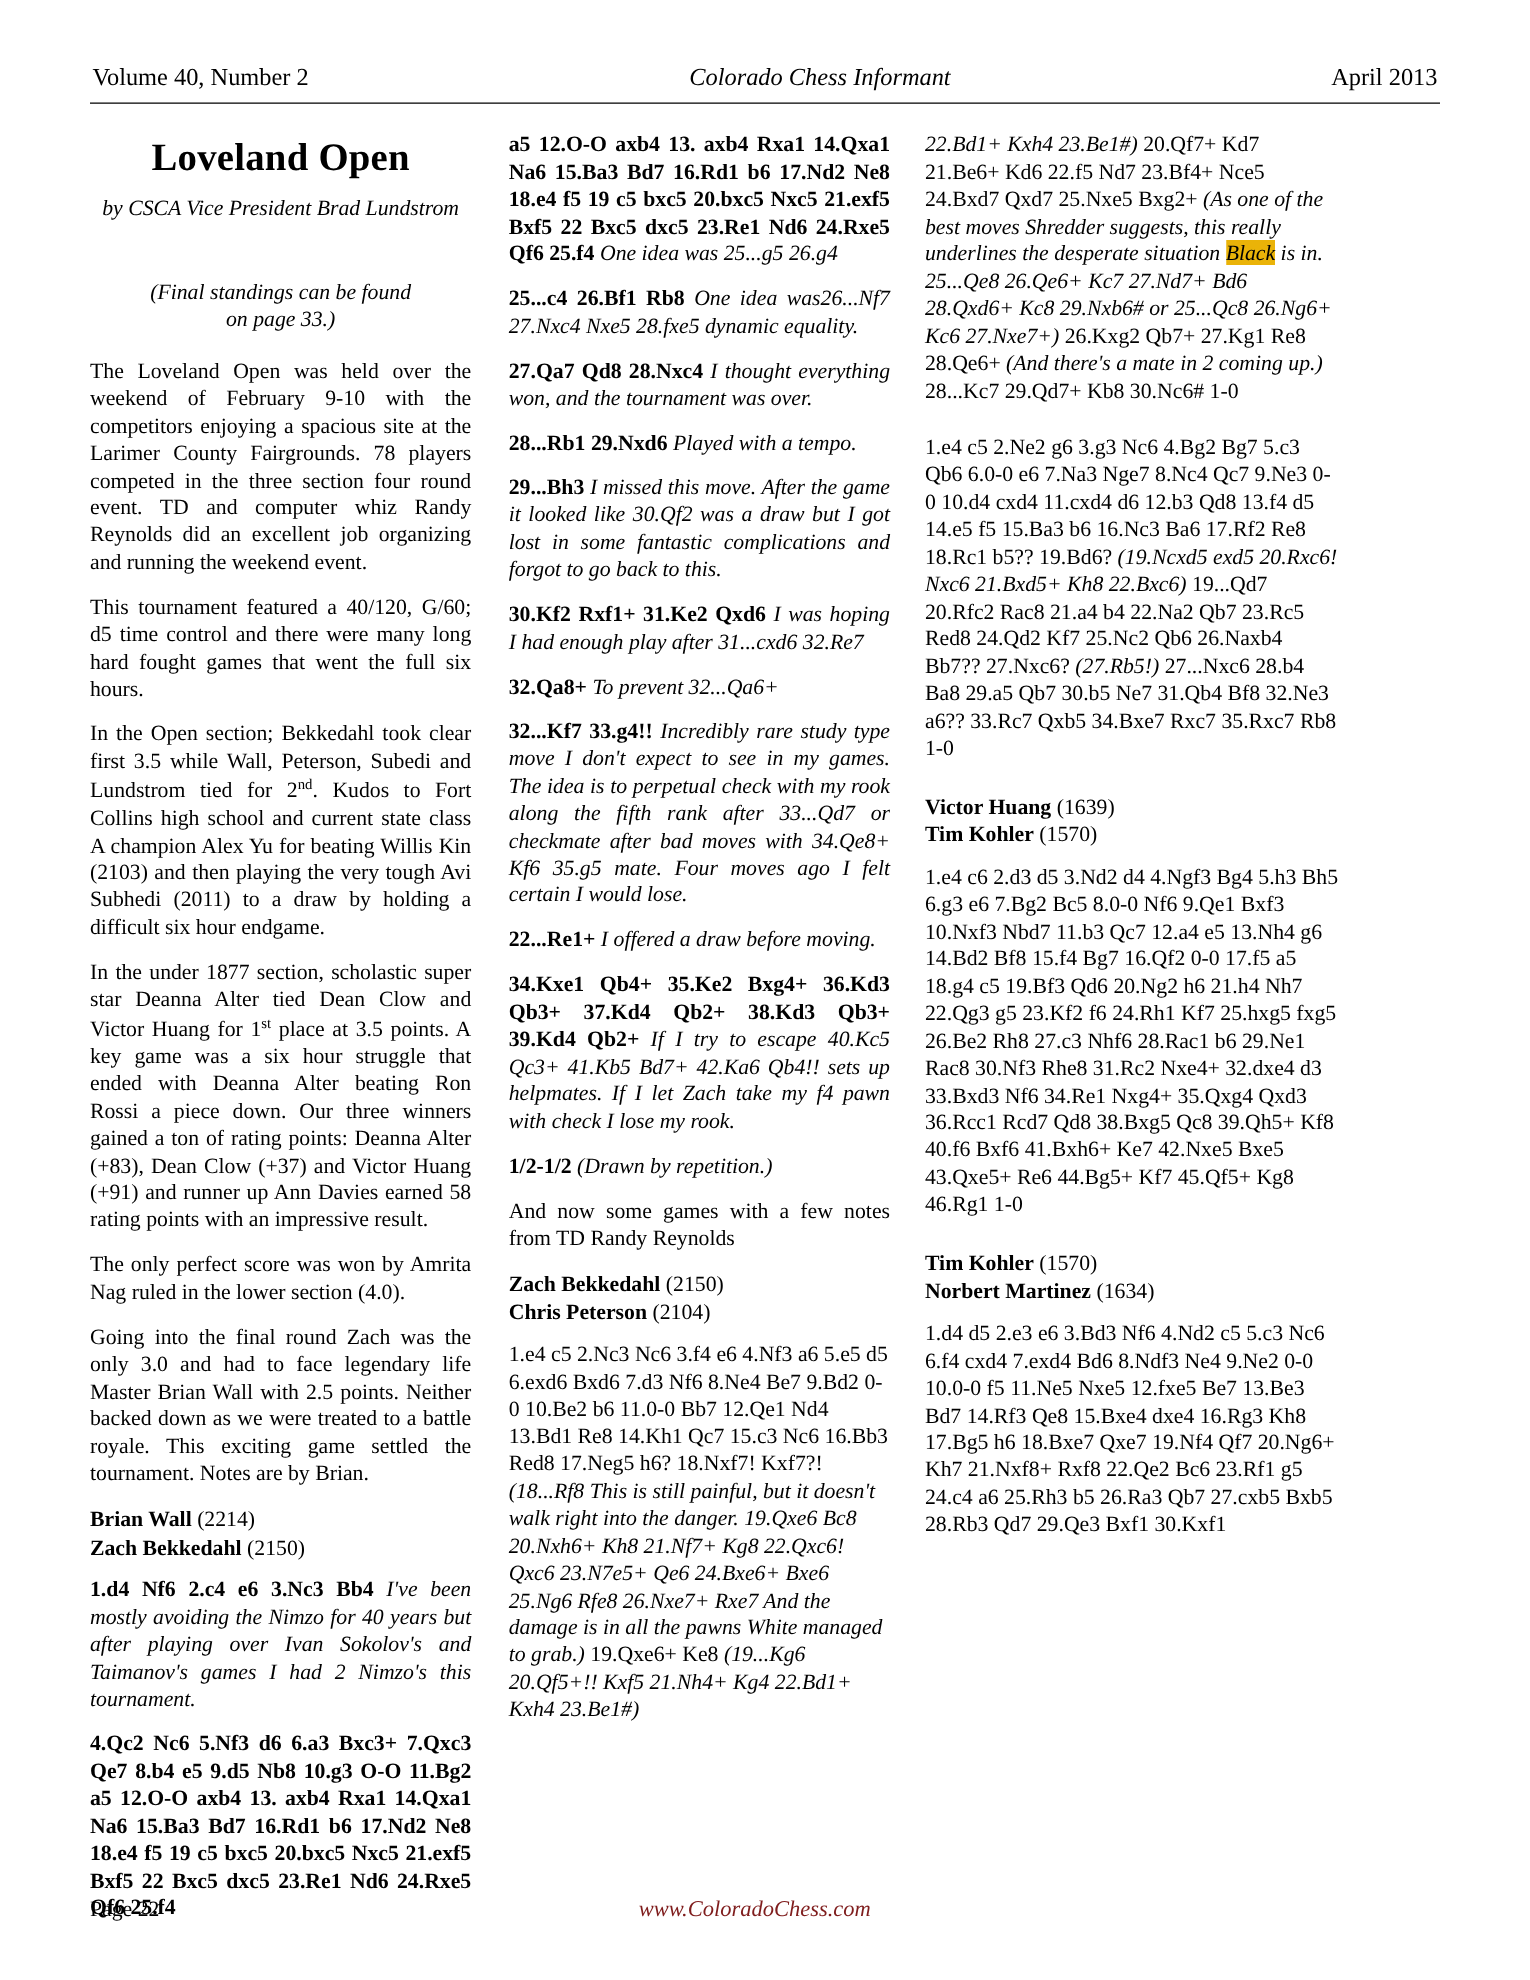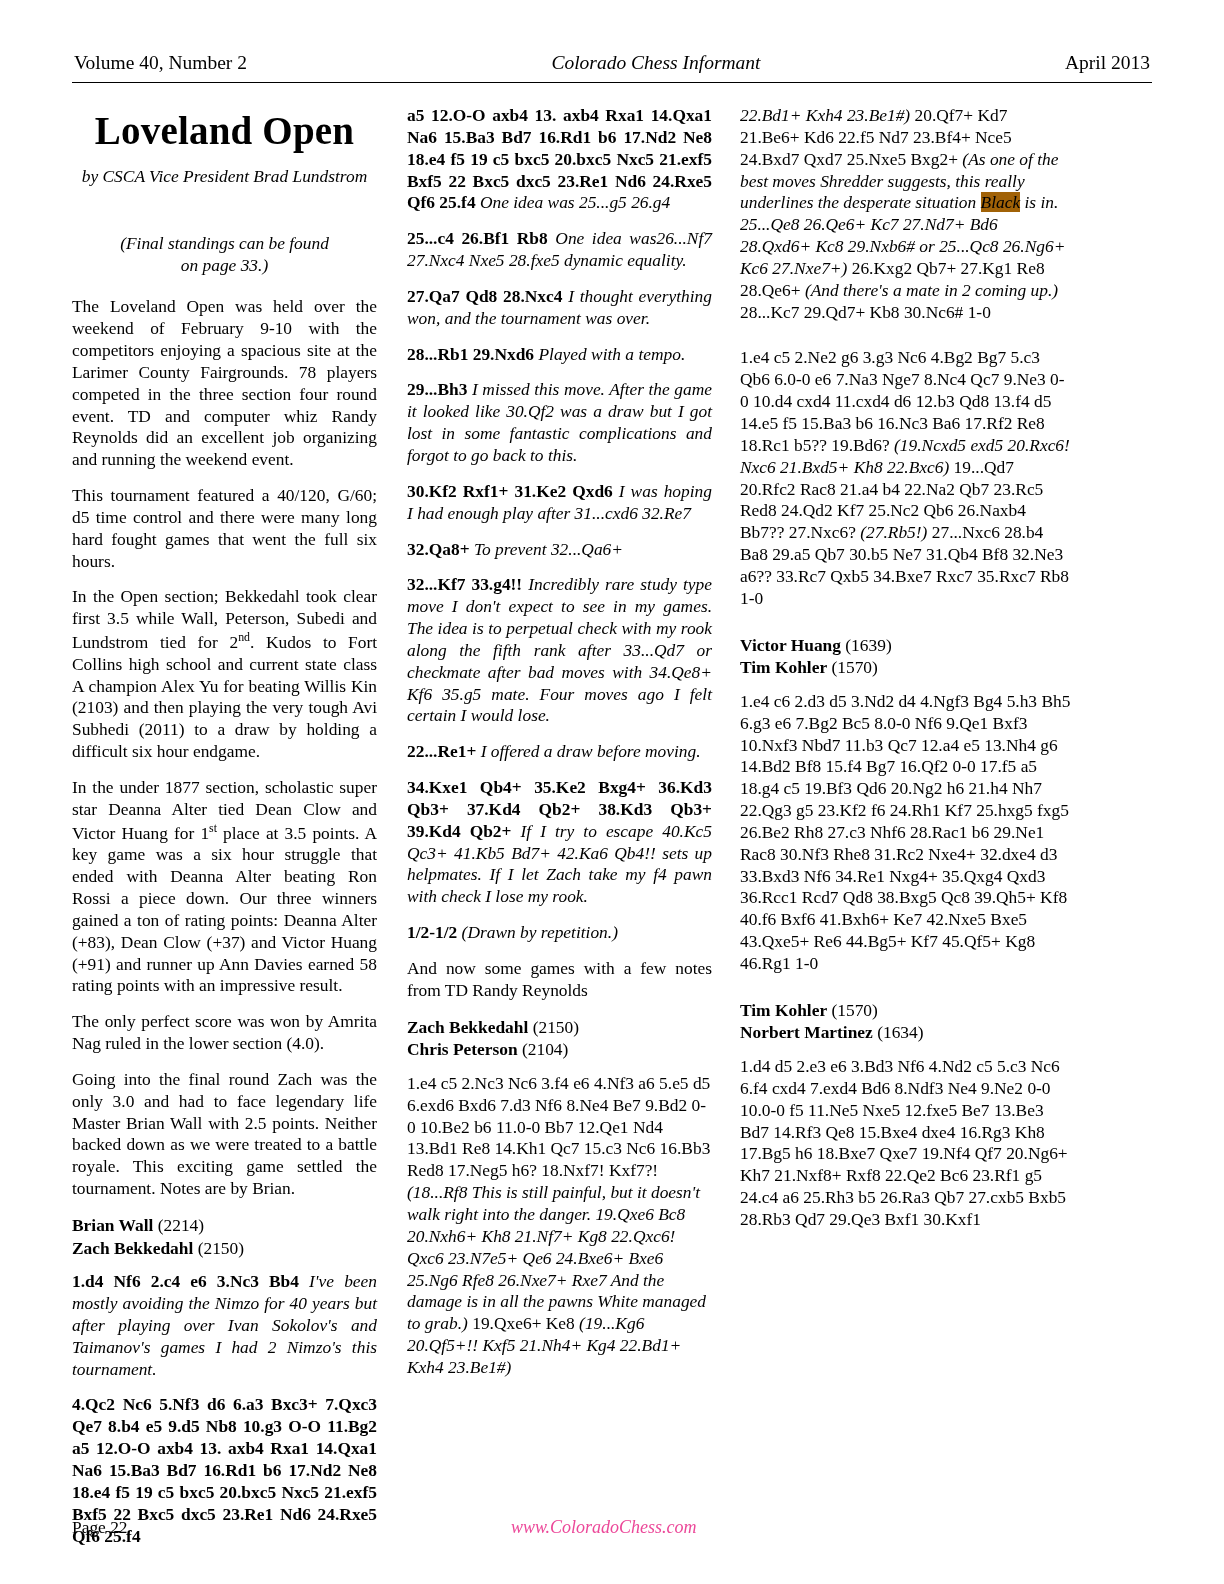--- a/index.html
+++ b/index.html
@@ -50,21 +50,21 @@
     line-height: 1.255;
     text-align: left;
   }
   .col.c1 { padding-right: 28px; }
   .col.c2 { padding-right: 26px; padding-left: 2px; }
   .col.c3 { padding-left: 2px; }
   
   .h1 {
     font-family: "Liberation Serif", serif;
     font-weight: bold;
-    font-size: 39px;
+    font-size: 31px;
     text-align: center;
     margin: 2px 0 10px 0;
     letter-spacing: 0.2px;
   }
   .byline {
     font-style: italic;
     text-align: center;
     font-size: 17.4px;
     margin: 0 0 18px 0;
   }
@@ -92,39 +92,39 @@
     margin: 0 0 12px 0;
     line-height: 1.3;
   }
   .players .pname { font-weight: bold; }
   .pgn {
     margin: 0 0 14px 0;
     text-align: left;
   }
   .pgn i { font-style: italic; }
   .hl {
-    background: #a16207;
+    background: #eab308;
     font-style: italic;
   }
   .spacer-sm { height: 10px; }
   
   .footer {
     position: absolute;
     left: 72px;
     right: 84px;
     bottom: 46px;
     display: flex;
     align-items: baseline;
     font-size: 17.4px;
   }
   .footer .pageno { flex: 0 0 auto; }
   .footer .site {
     flex: 1 1 auto;
     text-align: center;
-    color: #ec4899;
+    color: #7f1d1d;
     font-style: italic;
     text-decoration: none;
     font-size: 18px;
   }
   .footer .pad { flex: 0 0 60px; }
   sup { font-size: 0.68em; vertical-align: super; }
 </style>
 </head>
 <body>
 

